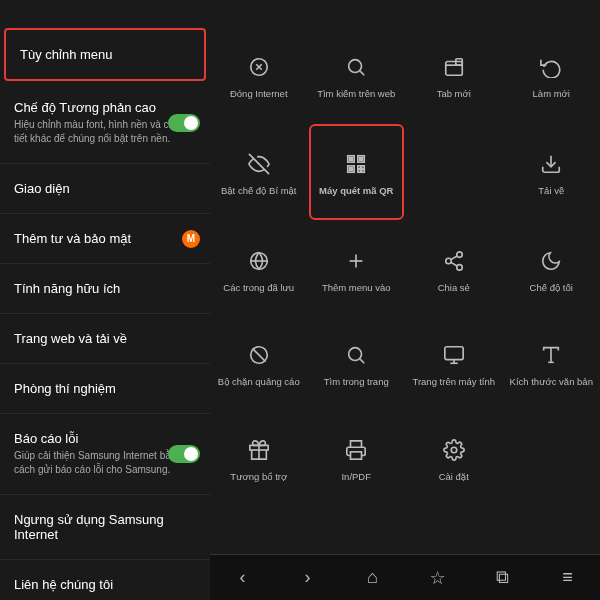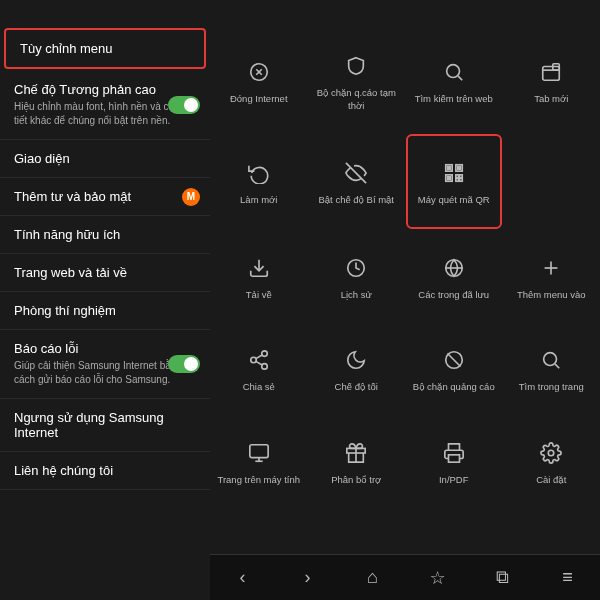--- a/index.html
+++ b/index.html
@@ -35,21 +35,21 @@
       font-size: 14px;
       color: #fff;
       font-weight: 500;
     }
     .menu-list {
       display: flex;
       flex-direction: column;
       overflow-y: auto;
     }
     .menu-item {
-      padding: 11px 14px;
+      padding: 17px 14px;
       font-size: 12.5px;
       color: #e0e0e0;
       border-bottom: 1px solid #2a2a2a;
       display: flex;
       flex-direction: column;
       gap: 3px;
       position: relative;
     }
     .menu-item.highlighted {
       border: 2px solid #e53935;
@@ -150,20 +150,21 @@
       justify-content: center;
       padding: 10px 4px;
       gap: 4px;
       border: 1px solid transparent;
       cursor: pointer;
     }
     .grid-item.selected {
       border: 2px solid #e53935;
       border-radius: 6px;
       margin: 1px;
+      font-weight: bold;
     }
     .grid-item .icon-wrap {
       width: 34px;
       height: 34px;
       display: flex;
       align-items: center;
       justify-content: center;
       font-size: 20px;
       color: #ccc;
     }
@@ -260,28 +261,20 @@
   <div class="grid-area" id="grid-area">
       <div class="grid-item">
         <div class="icon-wrap">
           <svg viewBox="0 0 24 24">
             <circle cx="12" cy="12" r="9"></circle>
             <line x1="9" y1="9" x2="15" y2="15"></line>
             <line x1="15" y1="9" x2="9" y2="15"></line>
           </svg>
         </div>
         <span class="icon-label">Đóng Internet</span>
-      </div>
-      <div class="grid-item">
-        <div class="icon-wrap">
-          <svg viewBox="0 0 24 24">
-            <path d="M12 3l8 3v6c0 5-4 8-8 9-4-1-8-4-8-9V6z"></path>
-          </svg>
-        </div>
-        <span class="icon-label">Bộ chặn q.cáo tạm thời</span>
       </div>
       <div class="grid-item">
         <div class="icon-wrap">
           <svg viewBox="0 0 24 24">
             <circle cx="11" cy="11" r="7"></circle>
             <line x1="16.5" y1="16.5" x2="21" y2="21"></line>
           </svg>
         </div>
         <span class="icon-label">Tìm kiếm trên web</span>
       </div>
@@ -338,29 +331,20 @@
             <polyline points="7 10 12 15 17 10"></polyline>
             <line x1="12" y1="15" x2="12" y2="3"></line>
           </svg>
         </div>
         <span class="icon-label">Tải về</span>
       </div>
       <div class="grid-item">
         <div class="icon-wrap">
           <svg viewBox="0 0 24 24">
             <circle cx="12" cy="12" r="9"></circle>
-            <polyline points="12 6 12 12 16 14"></polyline>
-          </svg>
-        </div>
-        <span class="icon-label">Lịch sử</span>
-      </div>
-      <div class="grid-item">
-        <div class="icon-wrap">
-          <svg viewBox="0 0 24 24">
-            <circle cx="12" cy="12" r="9"></circle>
             <line x1="3" y1="12" x2="21" y2="12"></line>
             <path d="M12 3a15.3 15.3 0 0 1 4 9 15.3 15.3 0 0 1-4 9 15.3 15.3 0 0 1-4-9 15.3 15.3 0 0 1 4-9z"></path>
           </svg>
         </div>
         <span class="icon-label">Các trong đã lưu</span>
       </div>
       <div class="grid-item">
         <div class="icon-wrap">
           <svg viewBox="0 0 24 24">
             <line x1="12" y1="5" x2="12" y2="19"></line>
@@ -413,28 +397,38 @@
             <rect x="2" y="3" width="20" height="14" rx="2"></rect>
             <line x1="8" y1="21" x2="16" y2="21"></line>
             <line x1="12" y1="17" x2="12" y2="21"></line>
           </svg>
         </div>
         <span class="icon-label">Trang trên máy tính</span>
       </div>
       <div class="grid-item">
         <div class="icon-wrap">
           <svg viewBox="0 0 24 24">
+            <polyline points="4 7 4 4 20 4 20 7"></polyline>
+            <line x1="9" y1="20" x2="15" y2="20"></line>
+            <line x1="12" y1="4" x2="12" y2="20"></line>
+          </svg>
+        </div>
+        <span class="icon-label">Kích thước văn bản</span>
+      </div>
+      <div class="grid-item">
+        <div class="icon-wrap">
+          <svg viewBox="0 0 24 24">
             <polyline points="20 12 20 22 4 22 4 12"></polyline>
             <rect x="2" y="7" width="20" height="5"></rect>
             <line x1="12" y1="22" x2="12" y2="7"></line>
             <path d="M12 7H7.5a2.5 2.5 0 0 1 0-5C11 2 12 7 12 7z"></path>
             <path d="M12 7h4.5a2.5 2.5 0 0 0 0-5C13 2 12 7 12 7z"></path>
           </svg>
         </div>
-        <span class="icon-label">Phân bổ trợ</span>
+        <span class="icon-label">Tương bổ trợ</span>
       </div>
       <div class="grid-item">
         <div class="icon-wrap">
           <svg viewBox="0 0 24 24">
             <polyline points="6 9 6 2 18 2 18 9"></polyline>
             <path d="M6 18H4a2 2 0 0 1-2-2v-5a2 2 0 0 1 2-2h16a2 2 0 0 1 2 2v5a2 2 0 0 1-2 2h-2"></path>
             <rect x="6" y="14" width="12" height="8"></rect>
           </svg>
         </div>
         <span class="icon-label">In/PDF</span>

